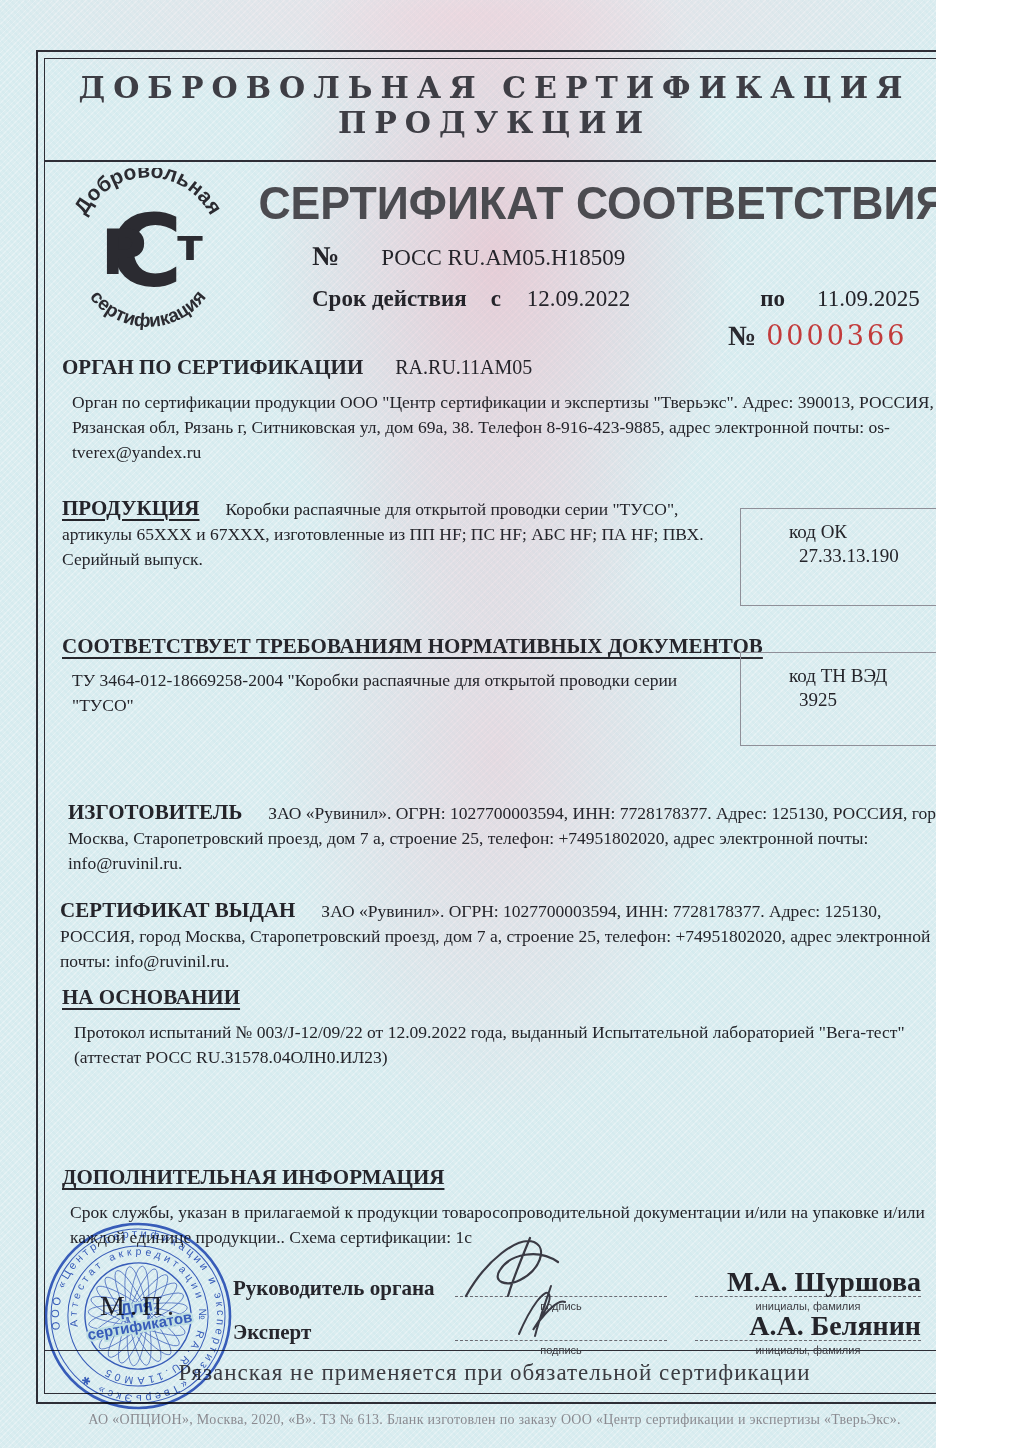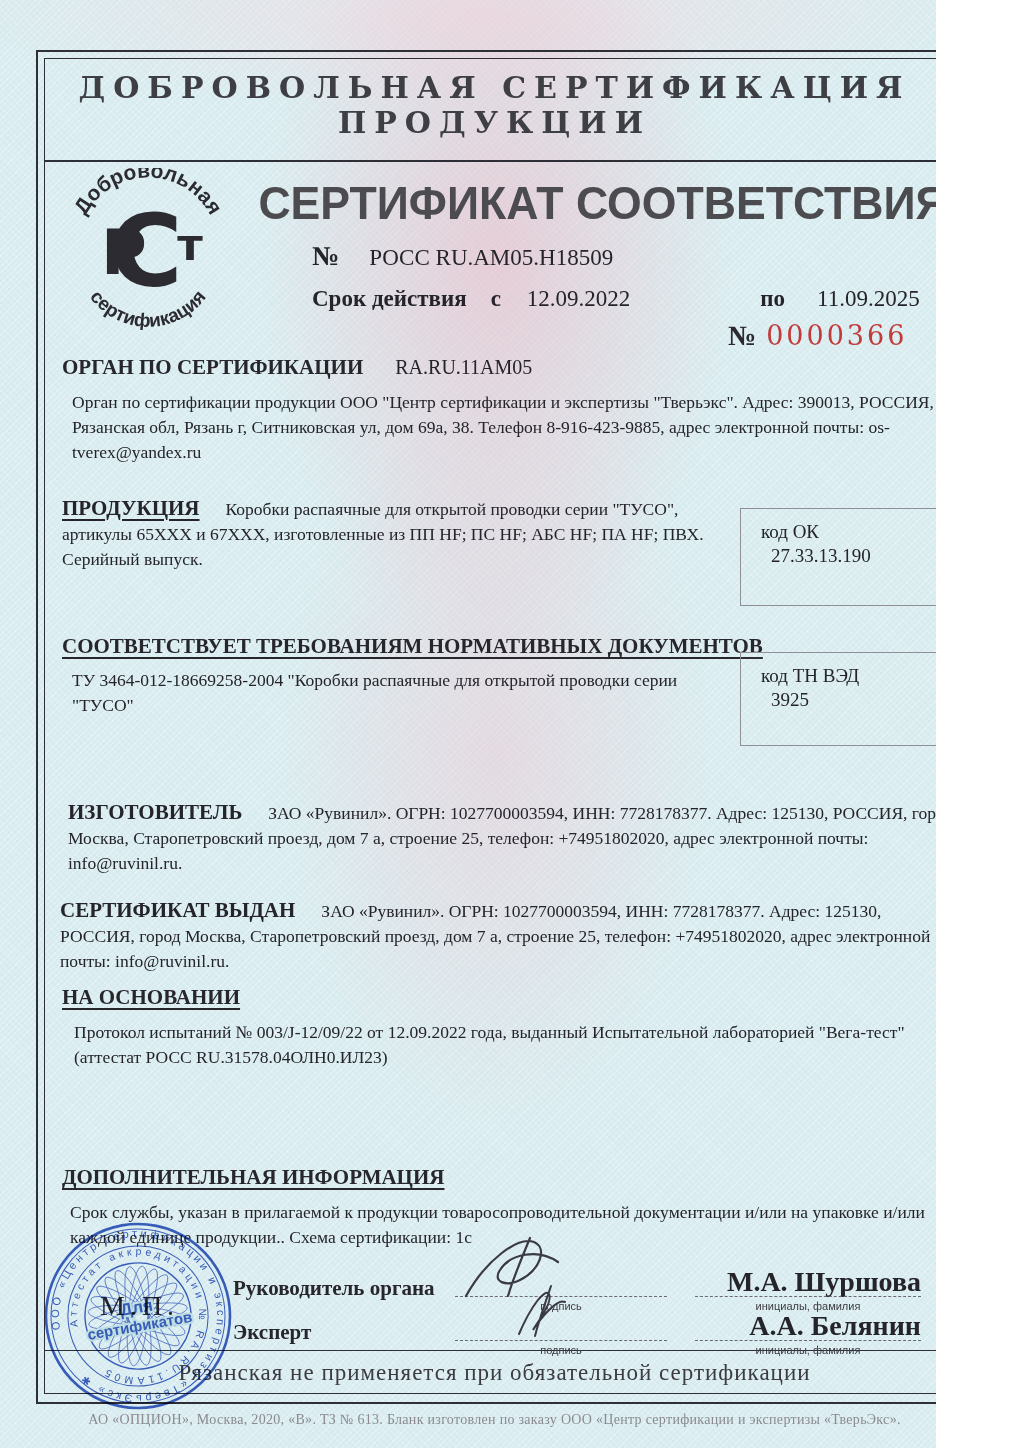--- a/index.html
+++ b/index.html
@@ -23,36 +23,36 @@
     font-family:"DejaVu Serif", serif; font-weight:700; font-size:30px;
     letter-spacing:8px; color:#3e3e45;
   }
   .title{
     left:248px; top:176px; width:692px; text-align:center;
     font-family:"Liberation Sans", sans-serif; font-weight:700; font-size:46px;
     color:#4b4b50; transform:scaleX(.97); letter-spacing:0px; white-space:nowrap;
   }
   .numrow{left:312px; top:241px; white-space:nowrap;}
   .numrow .no{font-size:27px; font-weight:700;}
-  .numrow .val{font-size:23px; margin-left:30px;}
+  .numrow .val{font-size:23px; margin-left:42px;}
   .validity{left:312px; top:286px; width:600px; white-space:nowrap; font-size:23px;}
   .validity .lab{font-weight:700;}
   .validity .c{margin-left:24px; font-weight:700;}
   .validity .d1{margin-left:26px;}
   .validity .po{margin-left:130px; font-weight:700;}
   .validity .d2{margin-left:32px;}
   .blankno{left:728px; top:320px; white-space:nowrap;}
   .blankno .no{font-size:28px; font-weight:700; color:#2a2a30;}
   .blankno .digits{font-family:"DejaVu Serif", serif; font-size:27px; color:#c23b3b; letter-spacing:3px; margin-left:10px;}
   .sect-h{font-weight:700; font-size:21px; color:#26262c; font-family:"Liberation Serif", serif;}
   .u{text-decoration:underline; text-underline-offset:4px; text-decoration-thickness:1.5px;}
   .para{font-size:17.5px; line-height:25px; color:#24242a;}
   .inline-h{font-weight:700; font-size:21px; margin-right:26px;}
   .codebox{
-    border:1px solid #8f8f98; background:rgba(255,255,255,.04);
+    border:1px solid #8f8f98; background:rgba(255,255,255,.04);padding-left:28px;
   }
   .codebox .lab{font-size:19px; margin:12px 0 0 20px;}
   .codebox .val{font-size:19px; margin:2px 0 0 30px;}
   .sigrole{font-weight:700; font-size:21px; color:#26262c;}
   .sigline{border-bottom:1.5px dashed #6a6a72; height:0;}
   .sigcap{font-family:"Liberation Sans", sans-serif; font-size:11px; color:#3c3c42; text-align:center;}
   .signame{font-size:28px; text-align:right;font-weight:bold;}
   .footer-note{
     left:44px; top:1360px; width:901px; text-align:center;
     font-size:23px; color:#3b3b41; letter-spacing:1px;

